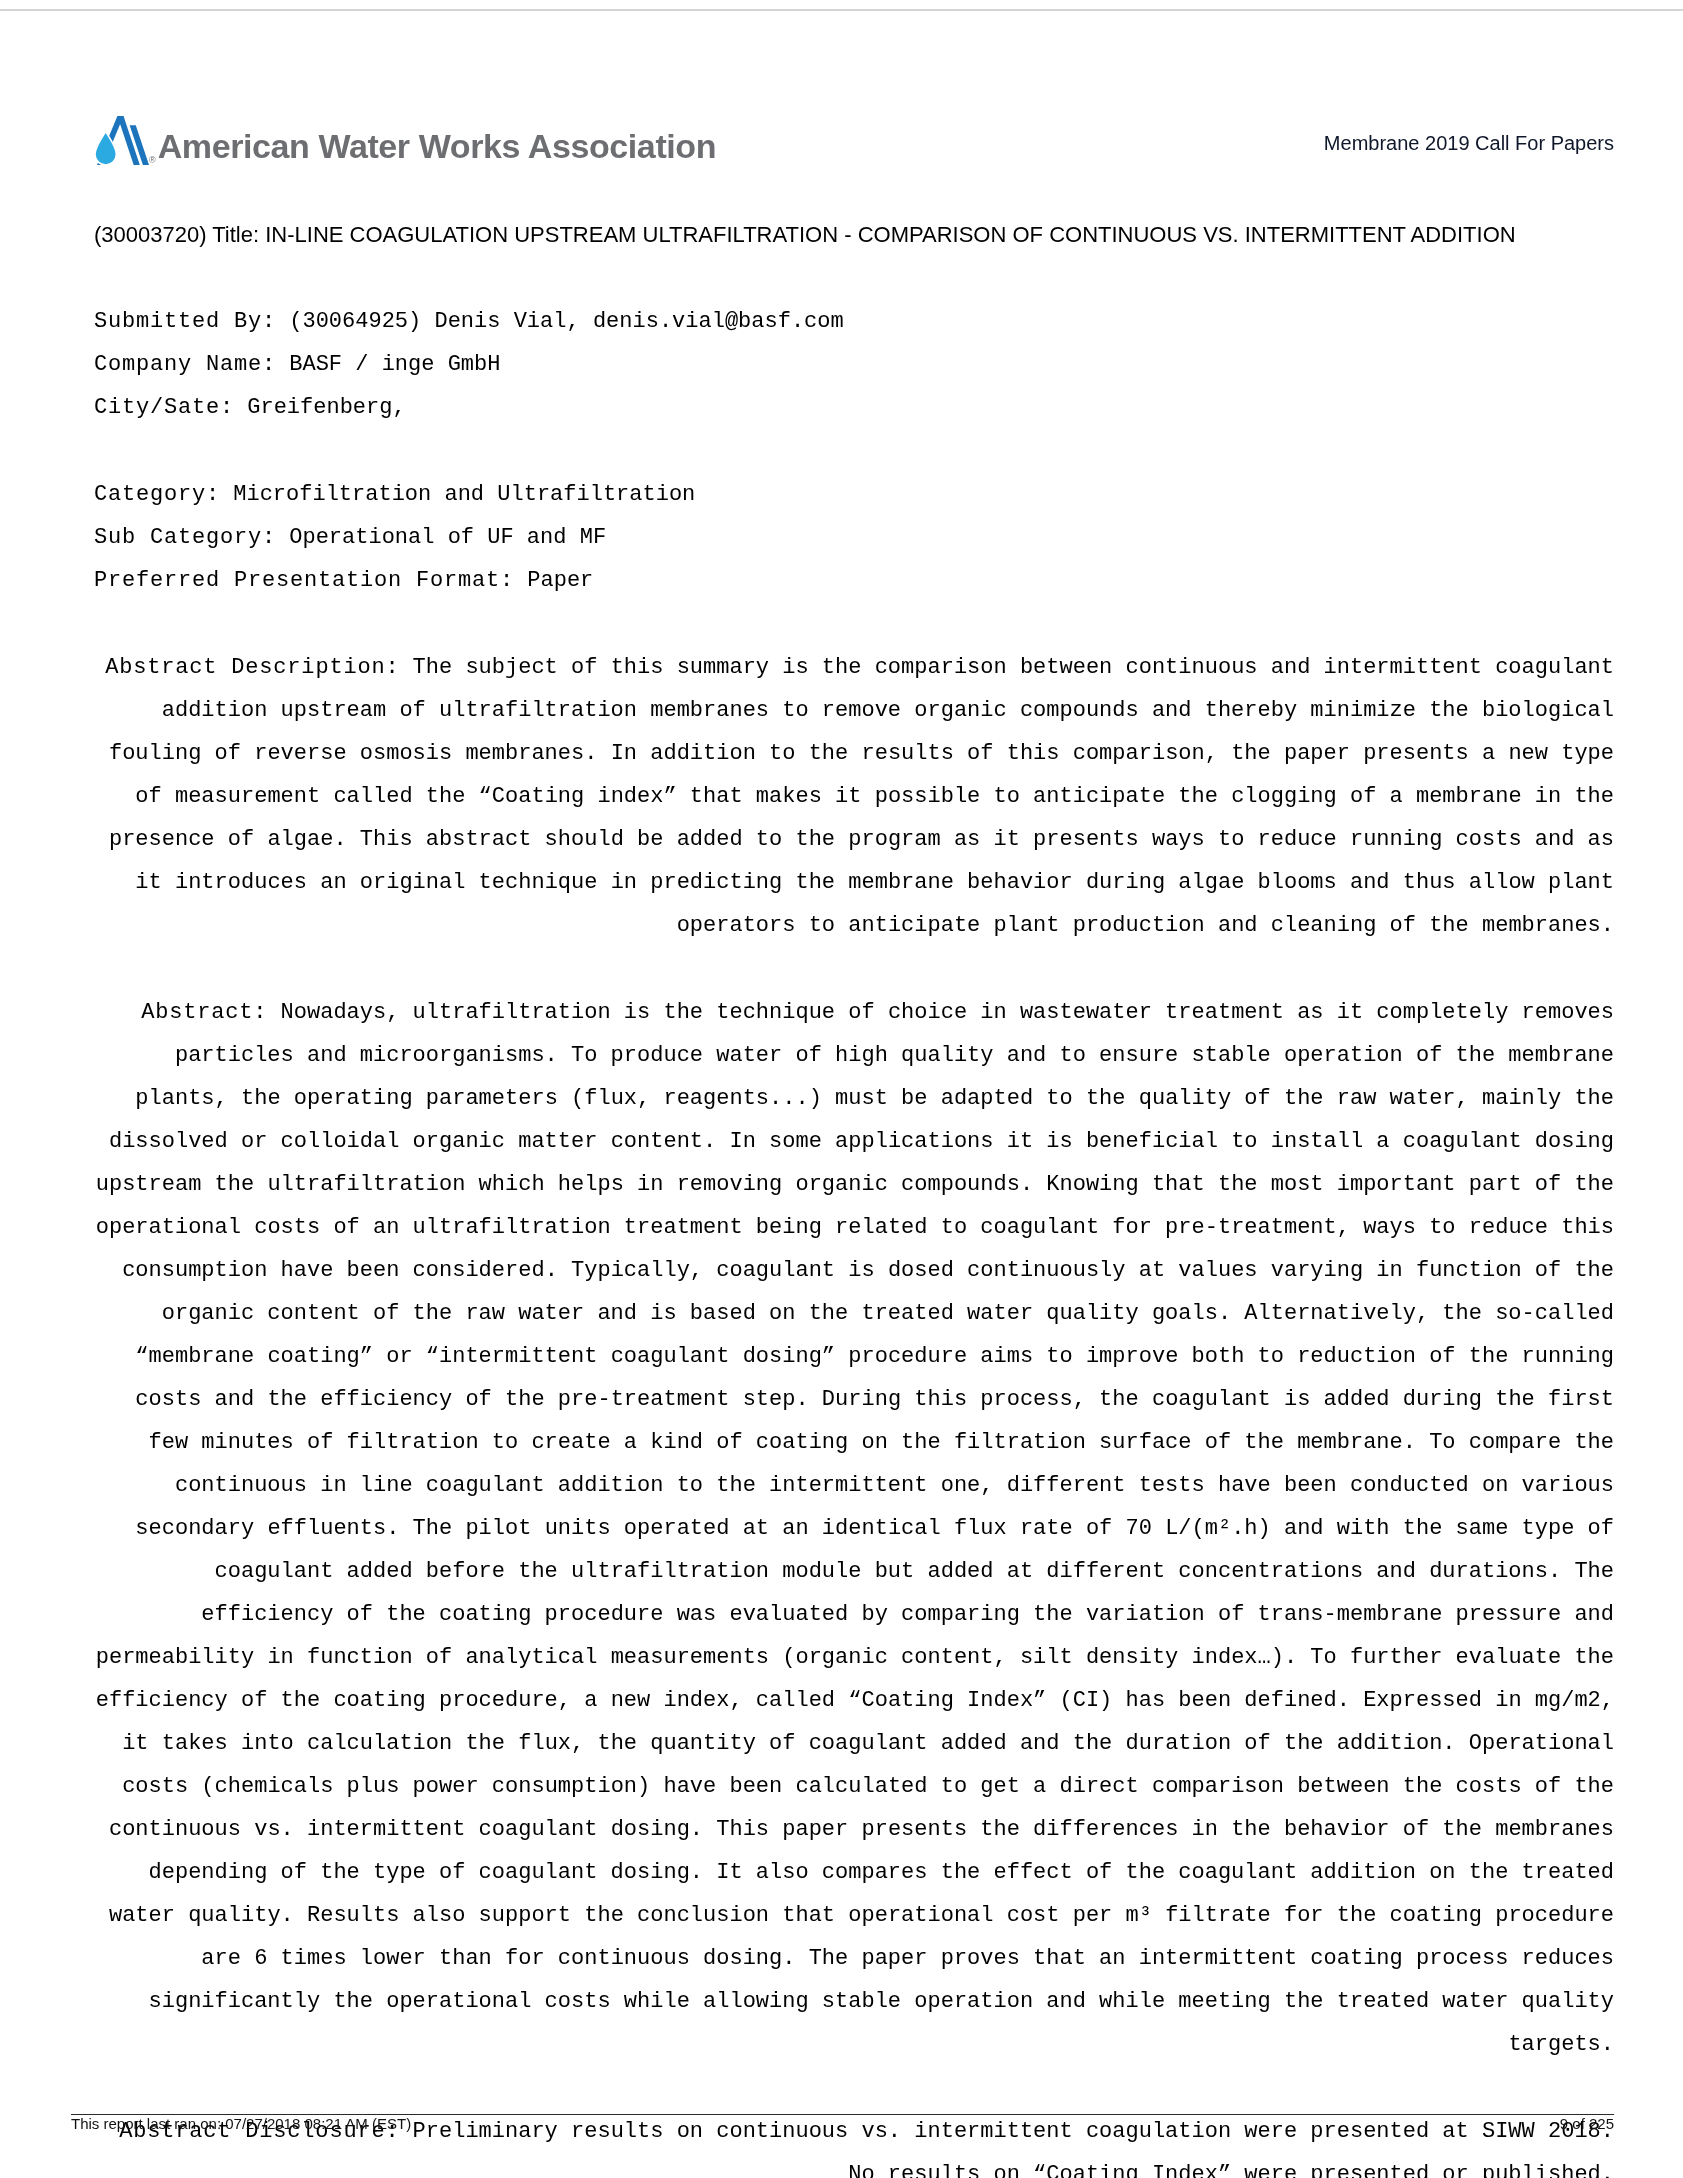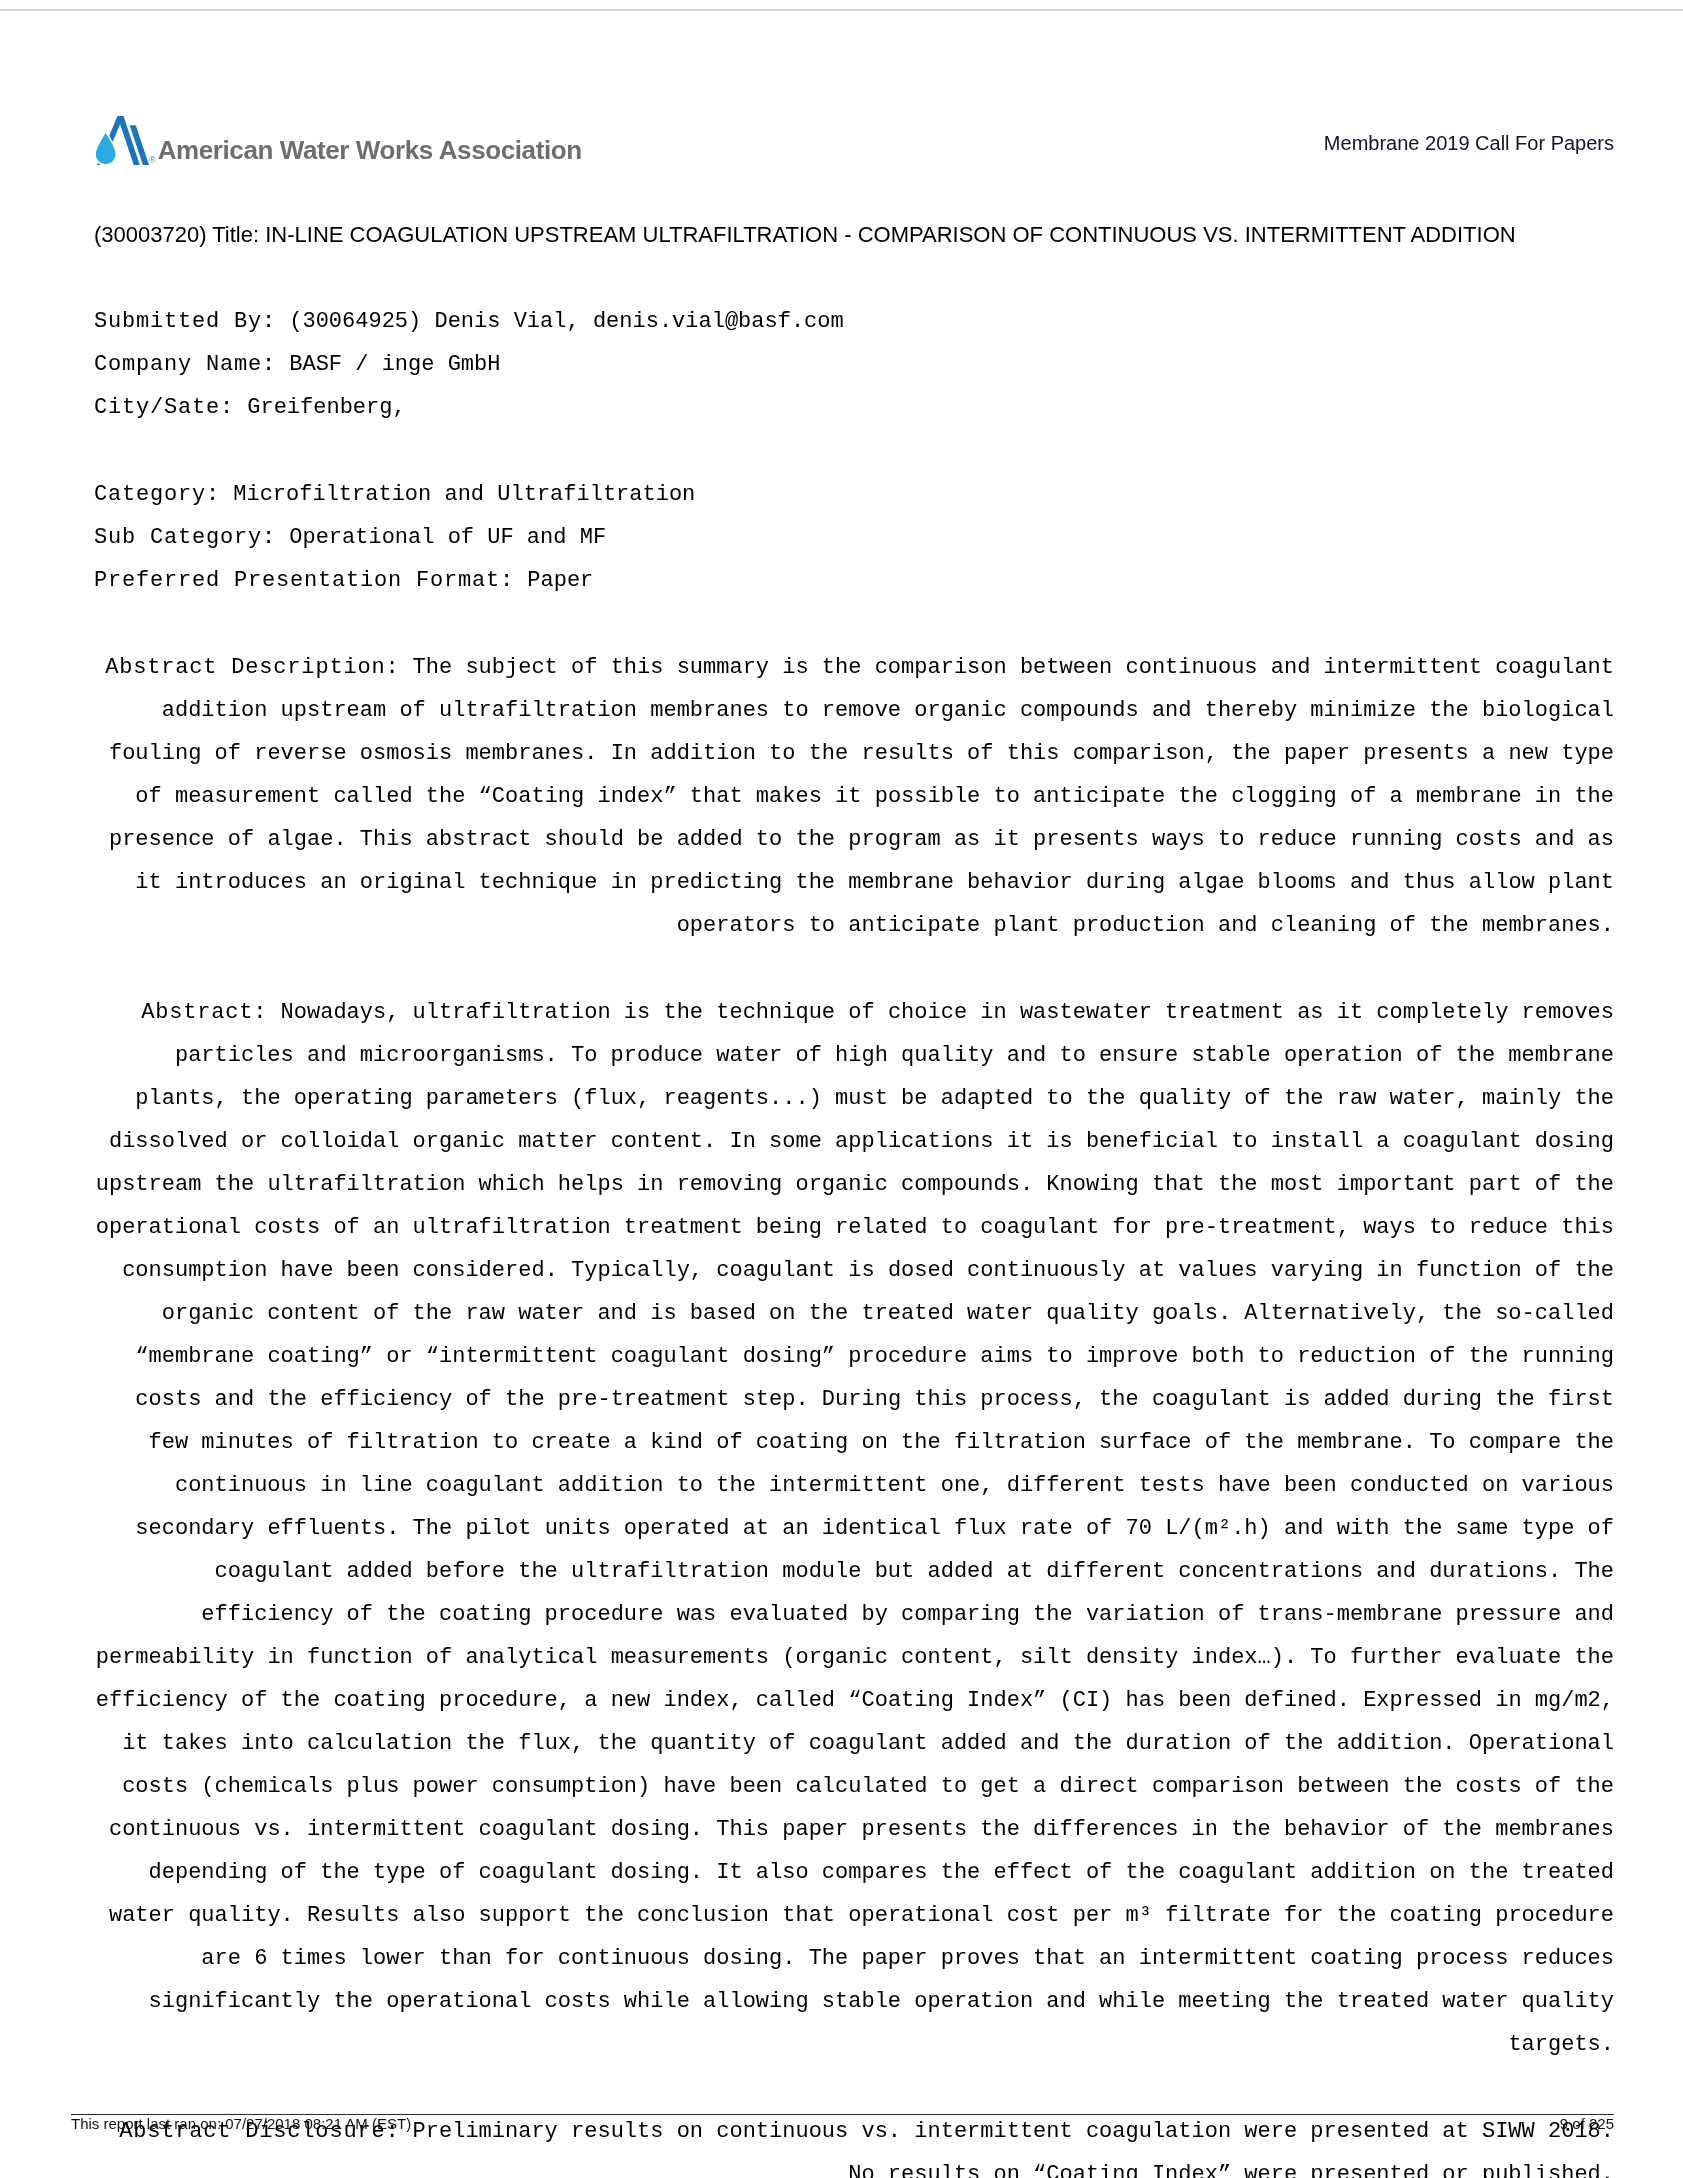--- a/index.html
+++ b/index.html
@@ -17,21 +17,21 @@
     border-top:2px solid #d4d4d4;
   }
   .header {
     display:flex; justify-content:space-between; align-items:flex-start;
     padding:114px 69px 0 92px;
   }
   .logo { display:flex; align-items:flex-end; }
   .logo-mark { width:61px; height:53px; display:block; }
   .logo-reg { font-size:9px; color:#6d6e71; margin:0 2px 2px -4px; }
   .logo-text {
-    font-size:26px; font-weight:600; color:#6d6e71;
+    font-size:34px; font-weight:600; color:#6d6e71;
     letter-spacing:-0.4px; line-height:1; padding-bottom:4px;
   }
   .report-title { font-size:20px; color:#0f172a; margin-top:18px; }
   .doc-title {
     margin:46px 0 0 0;
     padding:0 63px 0 94px;
     font-size:22px; line-height:43px;
   }
   .content { padding:0 69px 0 94px;font-family:Liberation Mono, monospace; }
   .block { margin-top:44px; }

